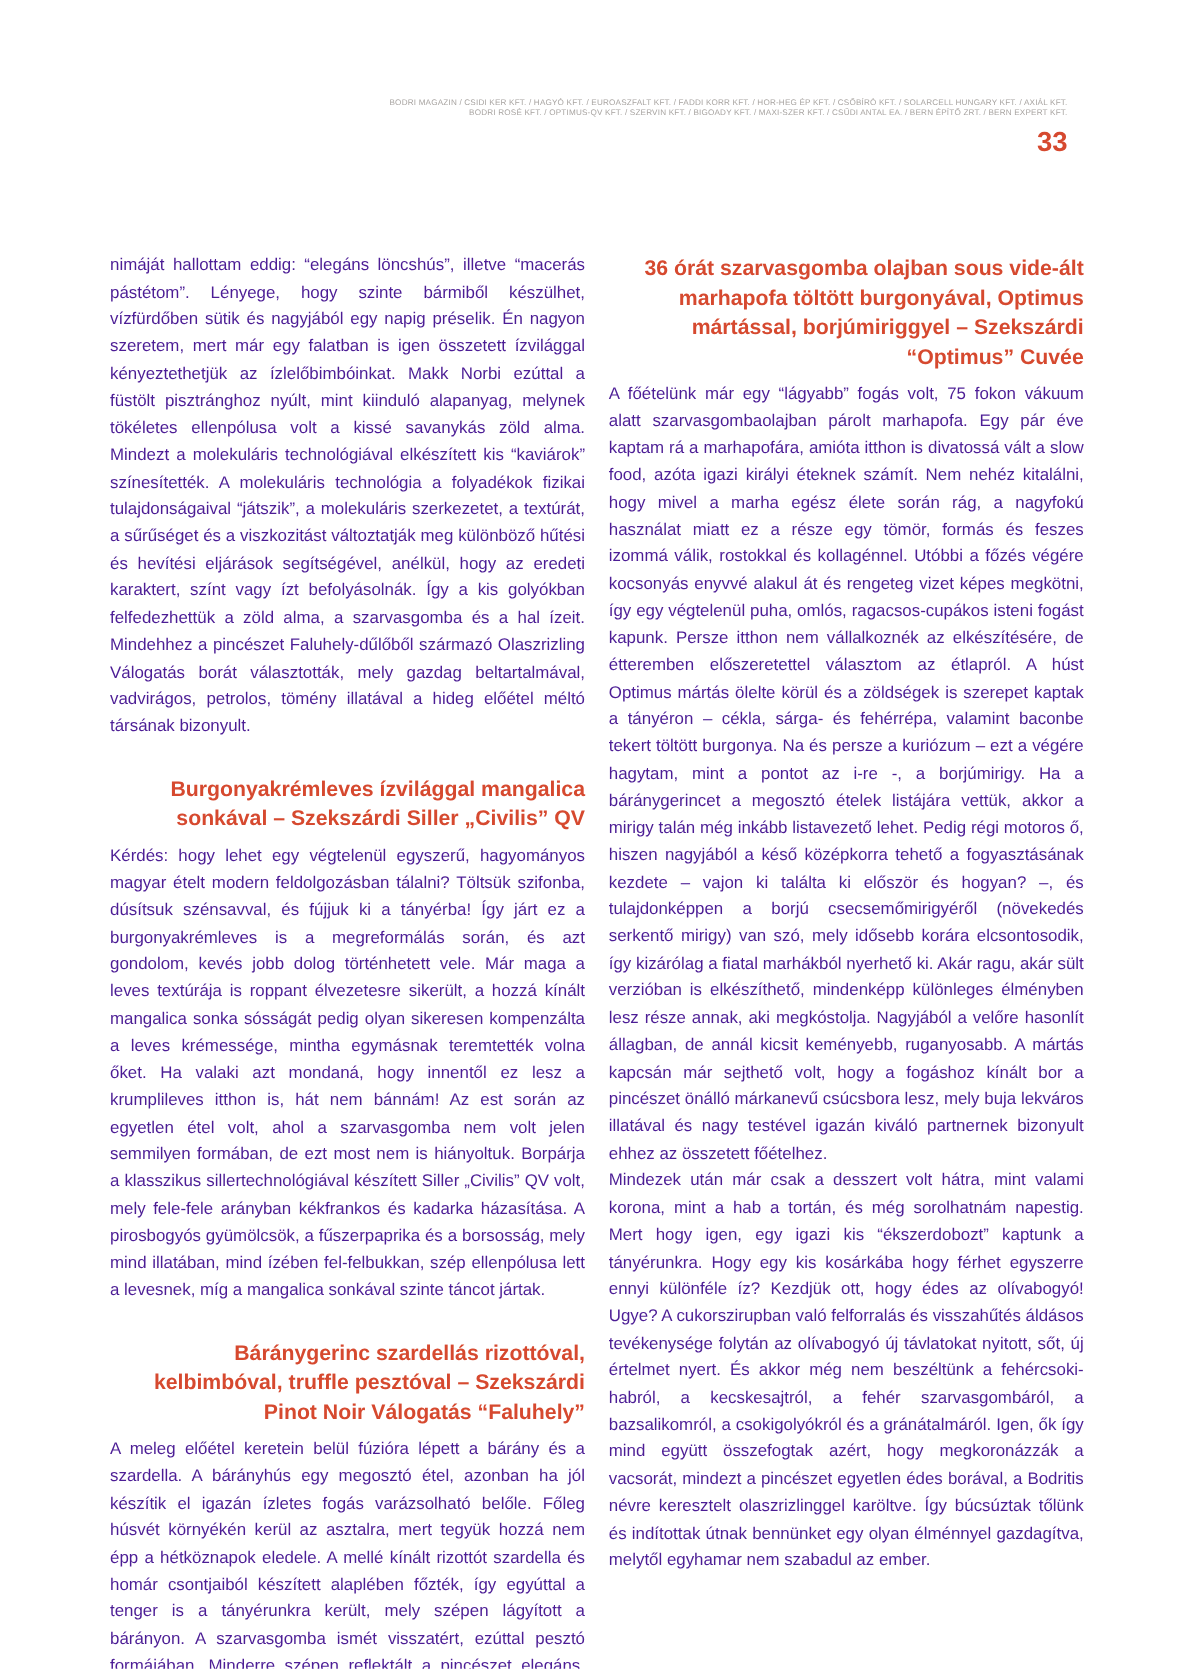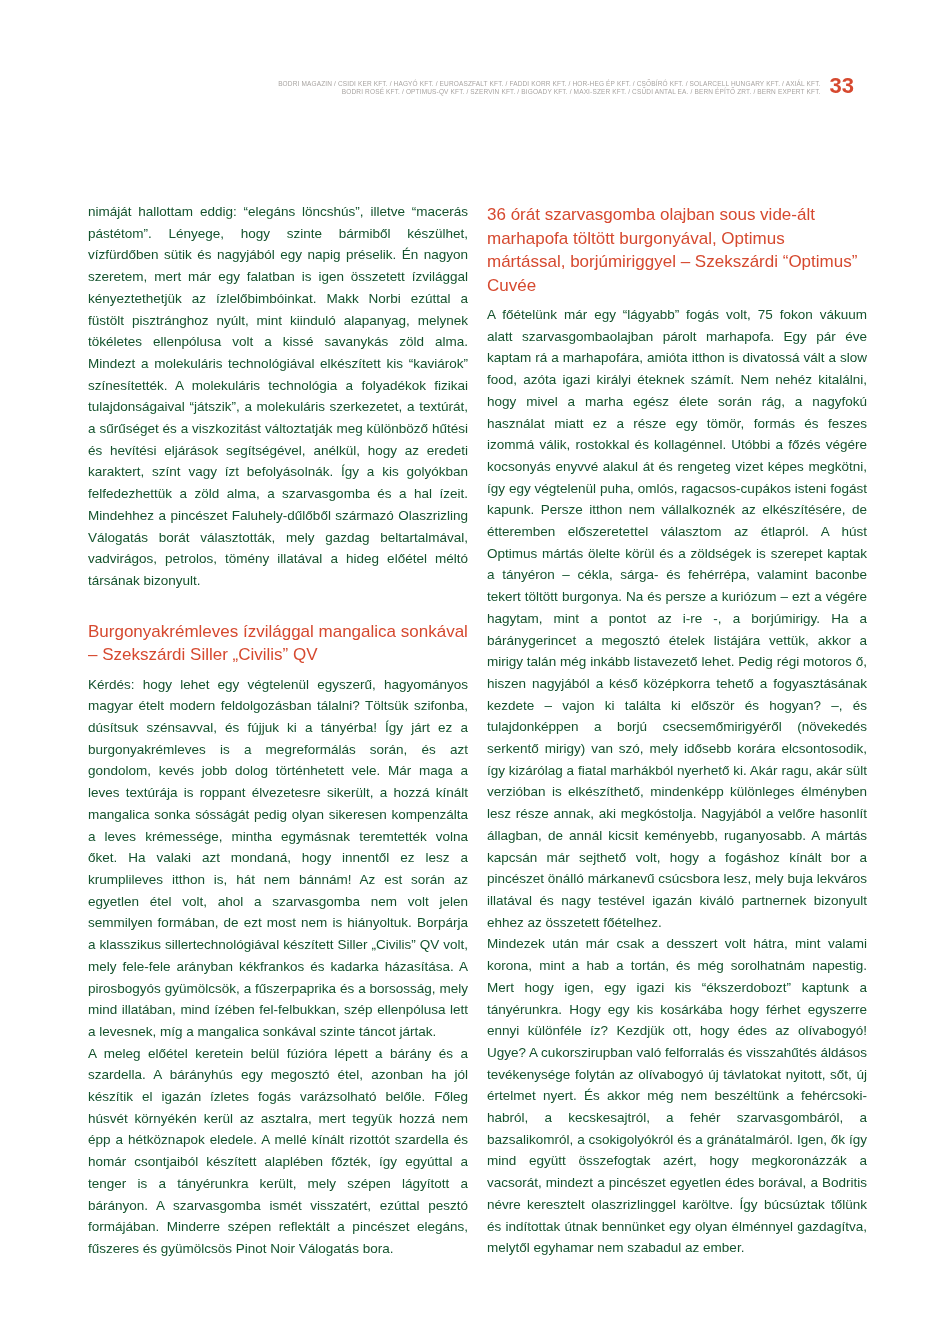--- a/index.html
+++ b/index.html
@@ -9,20 +9,21 @@
     font-family:"Liberation Sans", sans-serif;
     position:relative;
     overflow:hidden;
   }
   .header {
     position:absolute;
     top:76px; right:89px;
     display:flex;
     align-items:flex-end;
     gap:9px;
+    flex-direction:column;
   }
   .header-credits {
     text-align:right;
     font-size:6.5px;
     line-height:8px;
     letter-spacing:0.15px;
     color:#a8a4a1;
     padding-top:3px;
     white-space:nowrap;
   }
@@ -35,51 +36,53 @@
   .content {
     position:absolute;
     top:201px; left:88px;
     display:flex;
     gap:19px;
   }
   .column { width:380px; }
   .body-para {
     font-size:13.5px;
     line-height:21.7px;
-    color:#14532d;
+    color:#4c1d95;
     text-align:justify;
     margin:0;
     hyphens:auto;
     -webkit-hyphens:auto;
   }
   .section-heading {
     font-size:17px;
     line-height:23.5px;
-    font-weight:normal;
+    font-weight:bold;
     color:#d6492f;
     margin:28px 0 7px 0;
+    text-align:right;
   }
   .column > .section-heading:first-child { margin-top:2px; }
 </style>
 </head>
 <body>
 
 <header class="header">
   <div class="header-credits">
     <div>BODRI MAGAZIN / CSIDI KER KFT. / HAGYÓ KFT. / EUROASZFALT KFT. / FADDI KORR KFT. / HOR-HEG ÉP KFT. / CSŐBÍRÓ KFT. / SOLARCELL HUNGARY KFT. / AXIÁL KFT.</div>
     <div>BODRI ROSÉ KFT. / OPTIMUS-QV KFT. / SZERVIN KFT. / BIGOADY KFT. / MAXI-SZER KFT. / CSŰDI ANTAL EA. / BERN ÉPÍTŐ ZRT. / BERN EXPERT KFT.</div>
   </div>
   <div class="page-number">33</div>
 </header>
 
 <main class="content">
   <section class="column">
     <p class="body-para">nimáját hallottam eddig: “elegáns löncshús”, illetve “macerás pástétom”. Lényege, hogy szinte bármiből készülhet, vízfürdőben sütik és nagyjából egy napig préselik. Én nagyon szeretem, mert már egy falatban is igen összetett ízvilággal kényeztethetjük az ízlelőbimbóinkat. Makk Norbi ezúttal a füstölt pisztránghoz nyúlt, mint kiinduló alapanyag, melynek tökéletes ellenpólusa volt a kissé savanykás zöld alma. Mindezt a molekuláris technológiával elkészített kis “kaviárok” színesítették. A molekuláris technológia a folyadékok fizikai tulajdonságaival “játszik”, a molekuláris szerkezetet, a textúrát, a sűrűséget és a viszkozitást változtatják meg különböző hűtési és hevítési eljárások segítségével, anélkül, hogy az eredeti karaktert, színt vagy ízt befolyásolnák. Így a kis golyókban felfedezhettük a zöld alma, a szarvasgomba és a hal ízeit. Mindehhez a pincészet Faluhely-dűlőből származó Olaszrizling Válogatás borát választották, mely gazdag beltartalmával, vadvirágos, petrolos, tömény illatával a hideg előétel méltó társának bizonyult.</p>
     <h2 class="section-heading">Burgonyakrémleves ízvilággal mangalica sonkával – Szekszárdi Siller „Civilis” QV</h2>
     <p class="body-para">Kérdés: hogy lehet egy végtelenül egyszerű, hagyományos magyar ételt modern feldolgozásban tálalni? Töltsük szifonba, dúsítsuk szénsavval, és fújjuk ki a tányérba! Így járt ez a burgonyakrémleves is a megreformálás során, és azt gondolom, kevés jobb dolog történhetett vele. Már maga a leves textúrája is roppant élvezetesre sikerült, a hozzá kínált mangalica sonka sósságát pedig olyan sikeresen kompenzálta a leves krémessége, mintha egymásnak teremtették volna őket. Ha valaki azt mondaná, hogy innentől ez lesz a krumplileves itthon is, hát nem bánnám! Az est során az egyetlen étel volt, ahol a szarvasgomba nem volt jelen semmilyen formában, de ezt most nem is hiányoltuk. Borpárja a klasszikus sillertechnológiával készített Siller „Civilis” QV volt, mely fele-fele arányban kékfrankos és kadarka házasítása. A pirosbogyós gyümölcsök, a fűszerpaprika és a borsosság, mely mind illatában, mind ízében fel-felbukkan, szép ellenpólusa lett a levesnek, míg a mangalica sonkával szinte táncot jártak.</p>
+    <h2 class="section-heading">Báránygerinc szardellás rizottóval, kelbimbóval, truffle pesztóval – Szekszárdi Pinot Noir Válogatás “Faluhely”</h2>
     <p class="body-para">A meleg előétel keretein belül fúzióra lépett a bárány és a szardella. A bárányhús egy megosztó étel, azonban ha jól készítik el igazán ízletes fogás varázsolható belőle. Főleg húsvét környékén kerül az asztalra, mert tegyük hozzá nem épp a hétköznapok eledele. A mellé kínált rizottót szardella és homár csontjaiból készített alaplében főzték, így egyúttal a tenger is a tányérunkra került, mely szépen lágyított a bárányon. A szarvasgomba ismét visszatért, ezúttal pesztó formájában. Minderre szépen reflektált a pincészet elegáns, fűszeres és gyümölcsös Pinot Noir Válogatás bora.</p>
   </section>
   <section class="column">
     <h2 class="section-heading">36 órát szarvasgomba olajban sous vide-ált marhapofa töltött burgonyával, Optimus mártással, borjúmiriggyel – Szekszárdi “Optimus” Cuvée</h2>
     <p class="body-para">A főételünk már egy “lágyabb” fogás volt, 75 fokon vákuum alatt szarvasgombaolajban párolt marhapofa. Egy pár éve kaptam rá a marhapofára, amióta itthon is divatossá vált a slow food, azóta igazi királyi éteknek számít. Nem nehéz kitalálni, hogy mivel a marha egész élete során rág, a nagyfokú használat miatt ez a része egy tömör, formás és feszes izommá válik, rostokkal és kollagénnel. Utóbbi a főzés végére kocsonyás enyvvé alakul át és rengeteg vizet képes megkötni, így egy végtelenül puha, omlós, ragacsos-cupákos isteni fogást kapunk. Persze itthon nem vállalkoznék az elkészítésére, de étteremben előszeretettel választom az étlapról. A húst Optimus mártás ölelte körül és a zöldségek is szerepet kaptak a tányéron – cékla, sárga- és fehérrépa, valamint baconbe tekert töltött burgonya. Na és persze a kuriózum – ezt a végére hagytam, mint a pontot az i-re -, a borjúmirigy. Ha a báránygerincet a megosztó ételek listájára vettük, akkor a mirigy talán még inkább listavezető lehet. Pedig régi motoros ő, hiszen nagyjából a késő középkorra tehető a fogyasztásának kezdete – vajon ki találta ki először és hogyan? –, és tulajdonképpen a borjú csecsemőmirigyéről (növekedés serkentő mirigy) van szó, mely idősebb korára elcsontosodik, így kizárólag a fiatal marhákból nyerhető ki. Akár ragu, akár sült verzióban is elkészíthető, mindenképp különleges élményben lesz része annak, aki megkóstolja. Nagyjából a velőre hasonlít állagban, de annál kicsit keményebb, ruganyosabb. A mártás kapcsán már sejthető volt, hogy a fogáshoz kínált bor a pincészet önálló márkanevű csúcsbora lesz, mely buja lekváros illatával és nagy testével igazán kiváló partnernek bizonyult ehhez az összetett főételhez.</p>
     <p class="body-para">Mindezek után már csak a desszert volt hátra, mint valami korona, mint a hab a tortán, és még sorolhatnám napestig. Mert hogy igen, egy igazi kis “ékszerdobozt” kaptunk a tányérunkra. Hogy egy kis kosárkába hogy férhet egyszerre ennyi különféle íz? Kezdjük ott, hogy édes az olívabogyó! Ugye? A cukorszirupban való felforralás és visszahűtés áldásos tevékenysége folytán az olívabogyó új távlatokat nyitott, sőt, új értelmet nyert. És akkor még nem beszéltünk a fehércsoki-habról, a kecskesajtról, a fehér szarvasgombáról, a bazsalikomról, a csokigolyókról és a gránátalmáról. Igen, ők így mind együtt összefogtak azért, hogy megkoronázzák a vacsorát, mindezt a pincészet egyetlen édes borával, a Bodritis névre keresztelt olaszrizlinggel karöltve. Így búcsúztak tőlünk és indítottak útnak bennünket egy olyan élménnyel gazdagítva, melytől egyhamar nem szabadul az ember.</p>
   </section>
 </main>
 
 </body></html>

